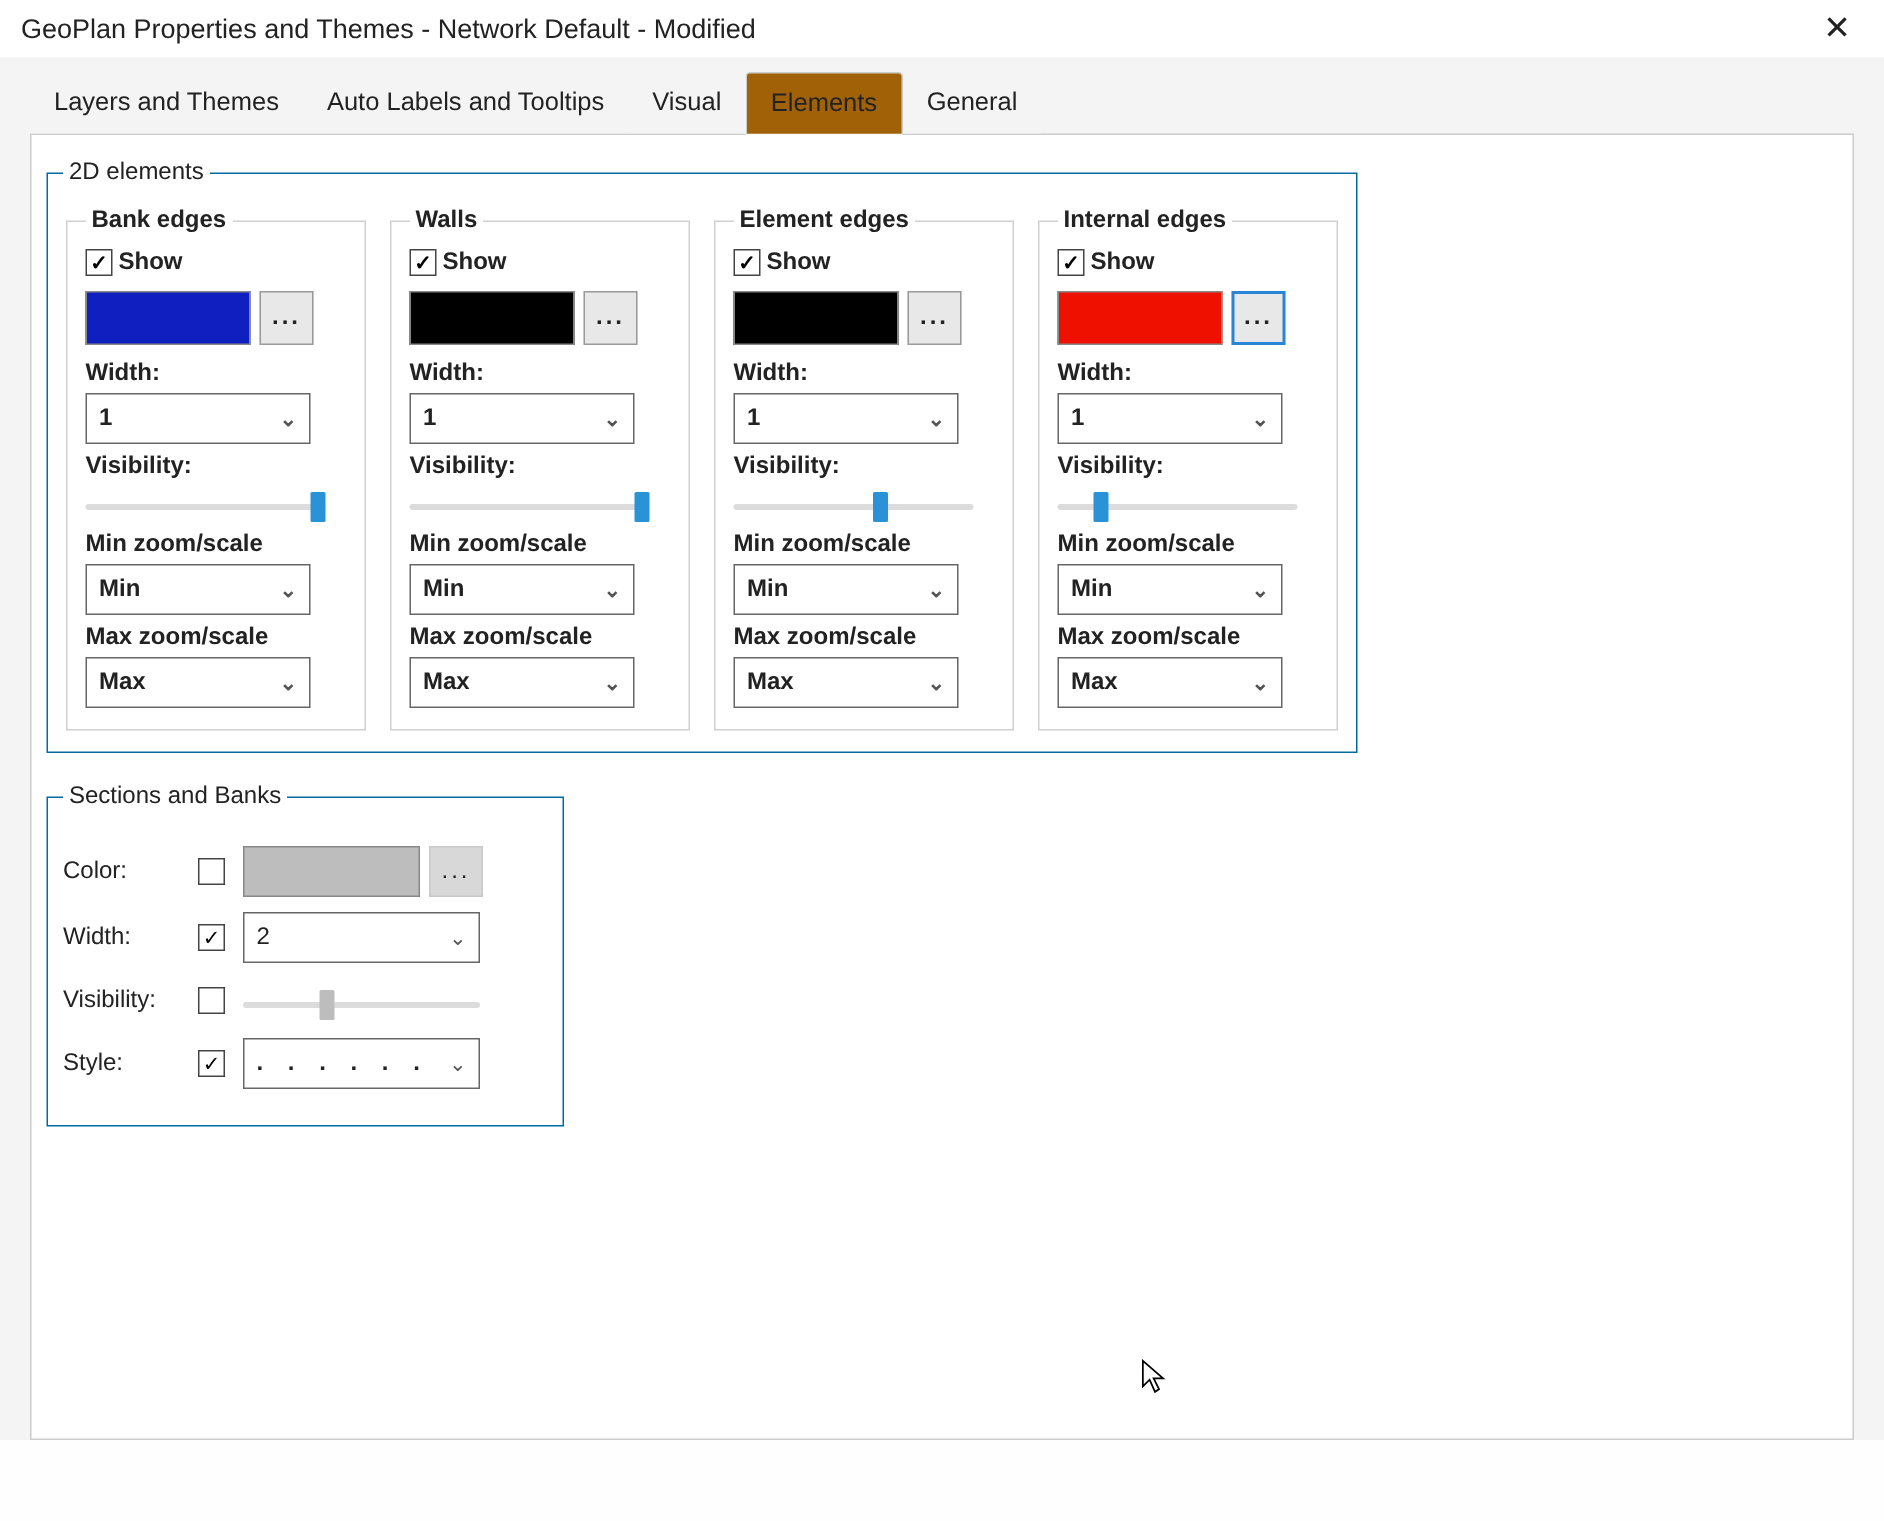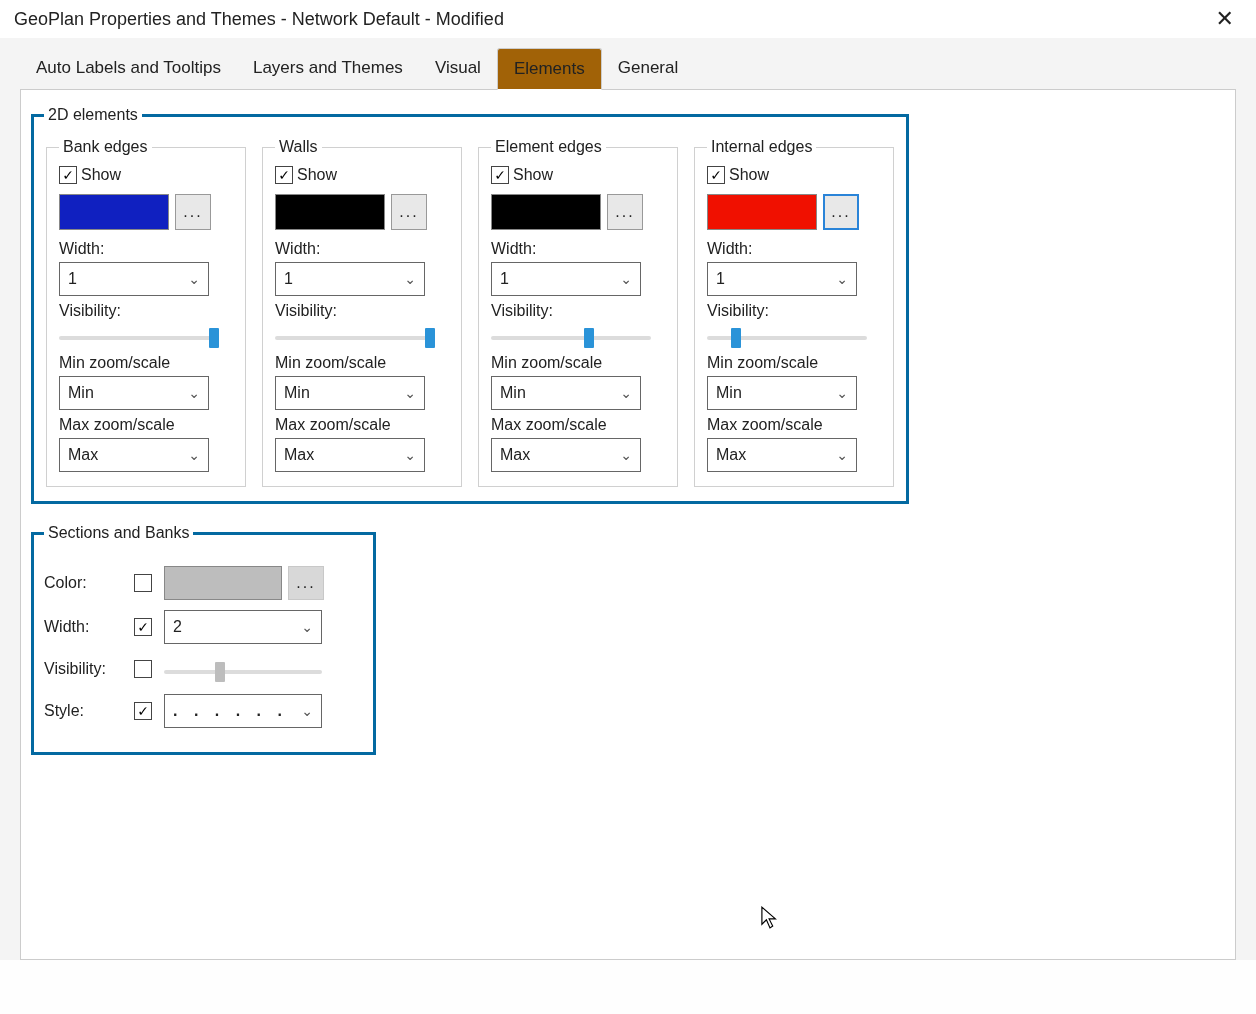--- a/index.html
+++ b/index.html
@@ -60,33 +60,34 @@
   }
   .panel {
     background: #fff;
     padding: 10px;
     border: 1px solid #ccc;
     border-top: none;
     height: 870px;
     position: relative;
   }
   fieldset.group {
-    border: 3px solid #0369a1;
+    border: 1px solid #0369a1;
     margin: 6px 0 14px 0;
     padding: 14px 10px 14px 10px;
     display: inline-block;
     vertical-align: top;
   }
   fieldset.group > legend {
     font-size: 16px;
     padding: 0 4px;
   }
   .elements-row {
     display: flex;
     gap: 12px;
+    font-weight: bold;
   }
   fieldset.edge {
     border: 1px solid #d0d0d0;
     padding: 10px 12px 14px 12px;
     width: 200px;
   }
   fieldset.edge > legend { font-size: 16px; padding: 0 4px; }
   .chk-row { display: flex; align-items: center; gap: 4px; margin-bottom: 10px; }
   .chk {
     width: 18px; height: 18px; border: 1px solid #444; background: #fff;
@@ -162,22 +163,22 @@
 <body>
 
 <div class="window">
   <div class="titlebar">
     <div class="title">GeoPlan Properties and Themes - Network Default - Modified</div>
     <div class="close-btn">✕</div>
   </div>
 
   <div class="content">
     <div class="tabs">
+      <div class="tab">Layers and Themes</div>
       <div class="tab">Auto Labels and Tooltips</div>
-      <div class="tab">Layers and Themes</div>
       <div class="tab">Visual</div>
       <div class="tab active">Elements</div>
       <div class="tab">General</div>
     </div>
 
     <div class="panel">
 
       <fieldset class="group">
         <legend>2D elements</legend>
         <div class="elements-row">

